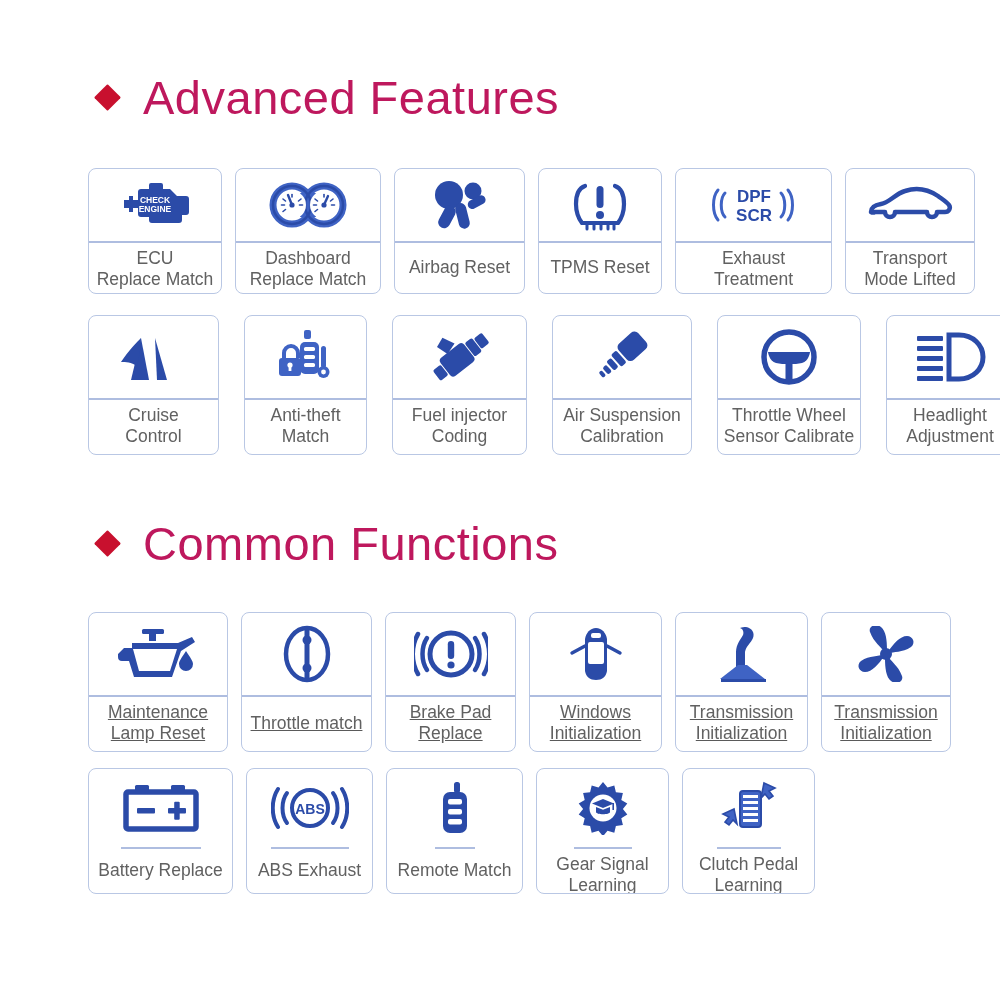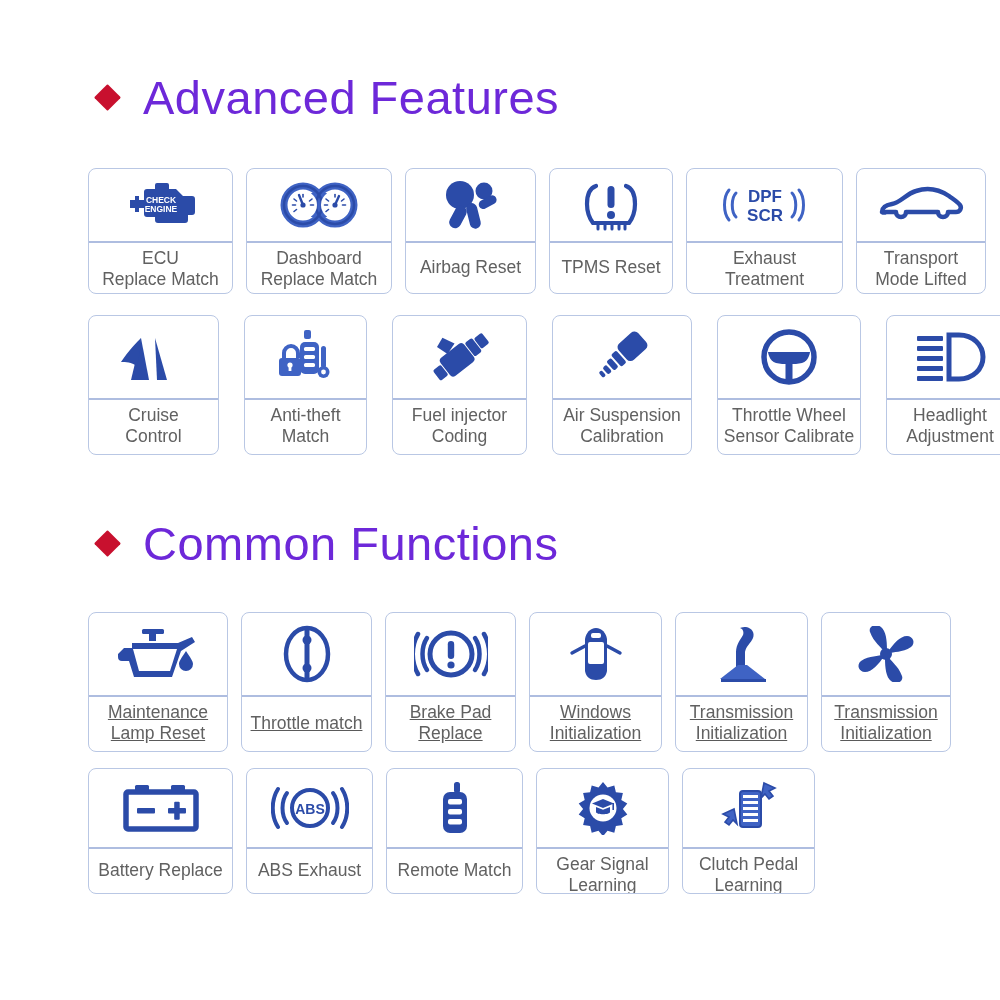--- a/index.html
+++ b/index.html
@@ -41,21 +41,21 @@
     height: 19px;
     background: #c8102e;
     transform: rotate(45deg);
     border-radius: 1px;
     flex: 0 0 auto;
     margin-right: 26px;
   }
   .section-title {
     font-size: 47px;
     font-weight: normal;
-    color: #6d28d9;
+    color: #be185d;
     letter-spacing: 0.5px;
     line-height: 1;
     white-space: nowrap;
   }
 
   
   .row {
     position: absolute;
     left: 88px;
     display: flex;
@@ -97,21 +97,21 @@
     white-space: pre-line;
   }
 
   
   .r1 .card { height: 126px; }
   .r1 .card-icon { height: 72px; }
   .r2 .card { height: 140px; }
   .r2 .card-icon { height: 82px; }
   .r3 .card { height: 140px; }
   .r3 .card-icon { height: 82px; }
-  .r4 .card { height: 126px; }
+  .r4 .card { height: 126px; align-items: center; }
   .r4 .card-icon { height: 78px; }
 
   .r1 { top: 168px; }
   .r2 { top: 315px; gap: 12px; }
   .r3 { top: 612px; text-decoration: underline; }
   .r4 { top: 768px; }
 
   .sec1 { top: 62px; }
   .sec2 { top: 508px; }
 </style>
@@ -122,21 +122,21 @@
 
   <div class="section sec1">
     <div class="section-heading">
       <span class="diamond" style="background: rgb(200, 16, 46);"></span>
       <span class="section-title">Advanced Features</span>
     </div>
   </div>
 
   <div class="row r1">
 
-    <div class="card" style="width:145px">
+    <div class="card" style="width:134px">
       <div class="card-icon">
         <svg width="74" height="50" viewBox="0 0 74 50">
           <g fill="#2b4ba8">
             <path d="M6 20 h5 v-4 h4 v4 h5 v-8 a3 3 0 0 1 3-3 h8 v-4 a2 2 0 0 1 2-2 h10 a2 2 0 0 1 2 2 v4 h7 l7 7 h9 a3 3 0 0 1 3 3 v13 a3 3 0 0 1 -3 3 h-4 v5 a3 3 0 0 1 -3 3 h-27 a3 3 0 0 1 -3 -3 v-3 h-8 a3 3 0 0 1 -3 -3 v-6 h-5 v4 h-4 v-4 h-5 z"></path>
           </g>
           <text x="37" y="23" font-family="Liberation Sans, sans-serif" font-size="8.5" font-weight="bold" fill="#ffffff" text-anchor="middle">CHECK</text>
           <text x="37" y="32" font-family="Liberation Sans, sans-serif" font-size="8.5" font-weight="bold" fill="#ffffff" text-anchor="middle">ENGINE</text>
         </svg>
       </div>
       <div class="card-label">ECU

